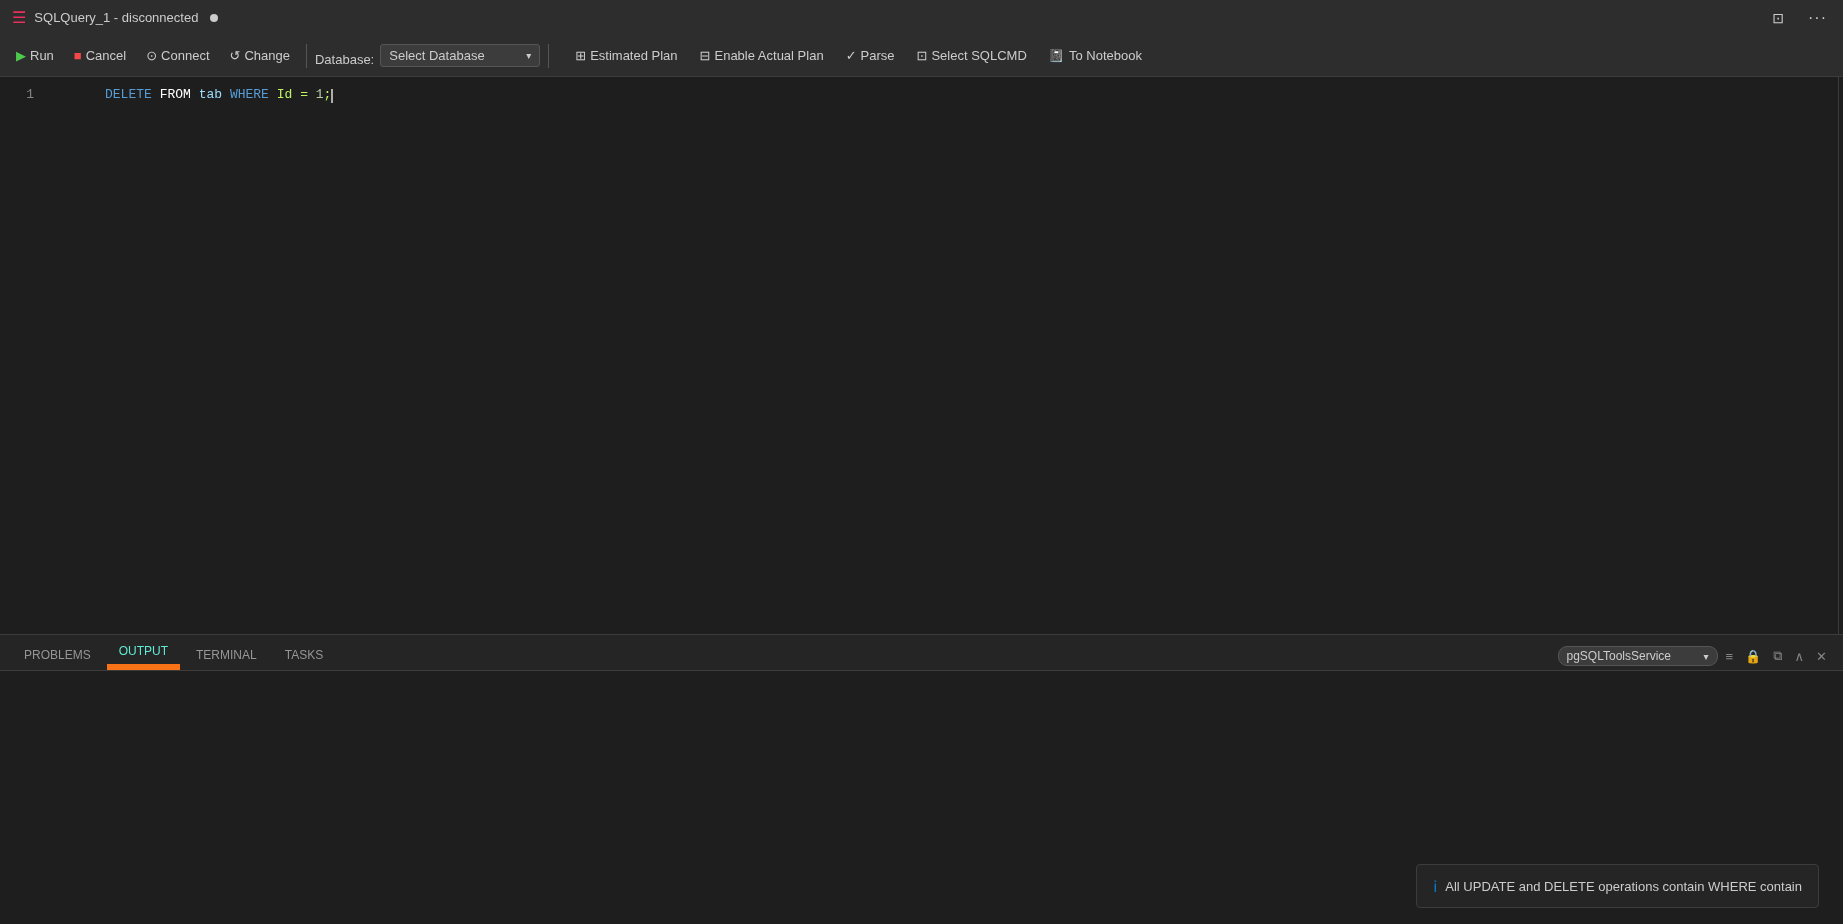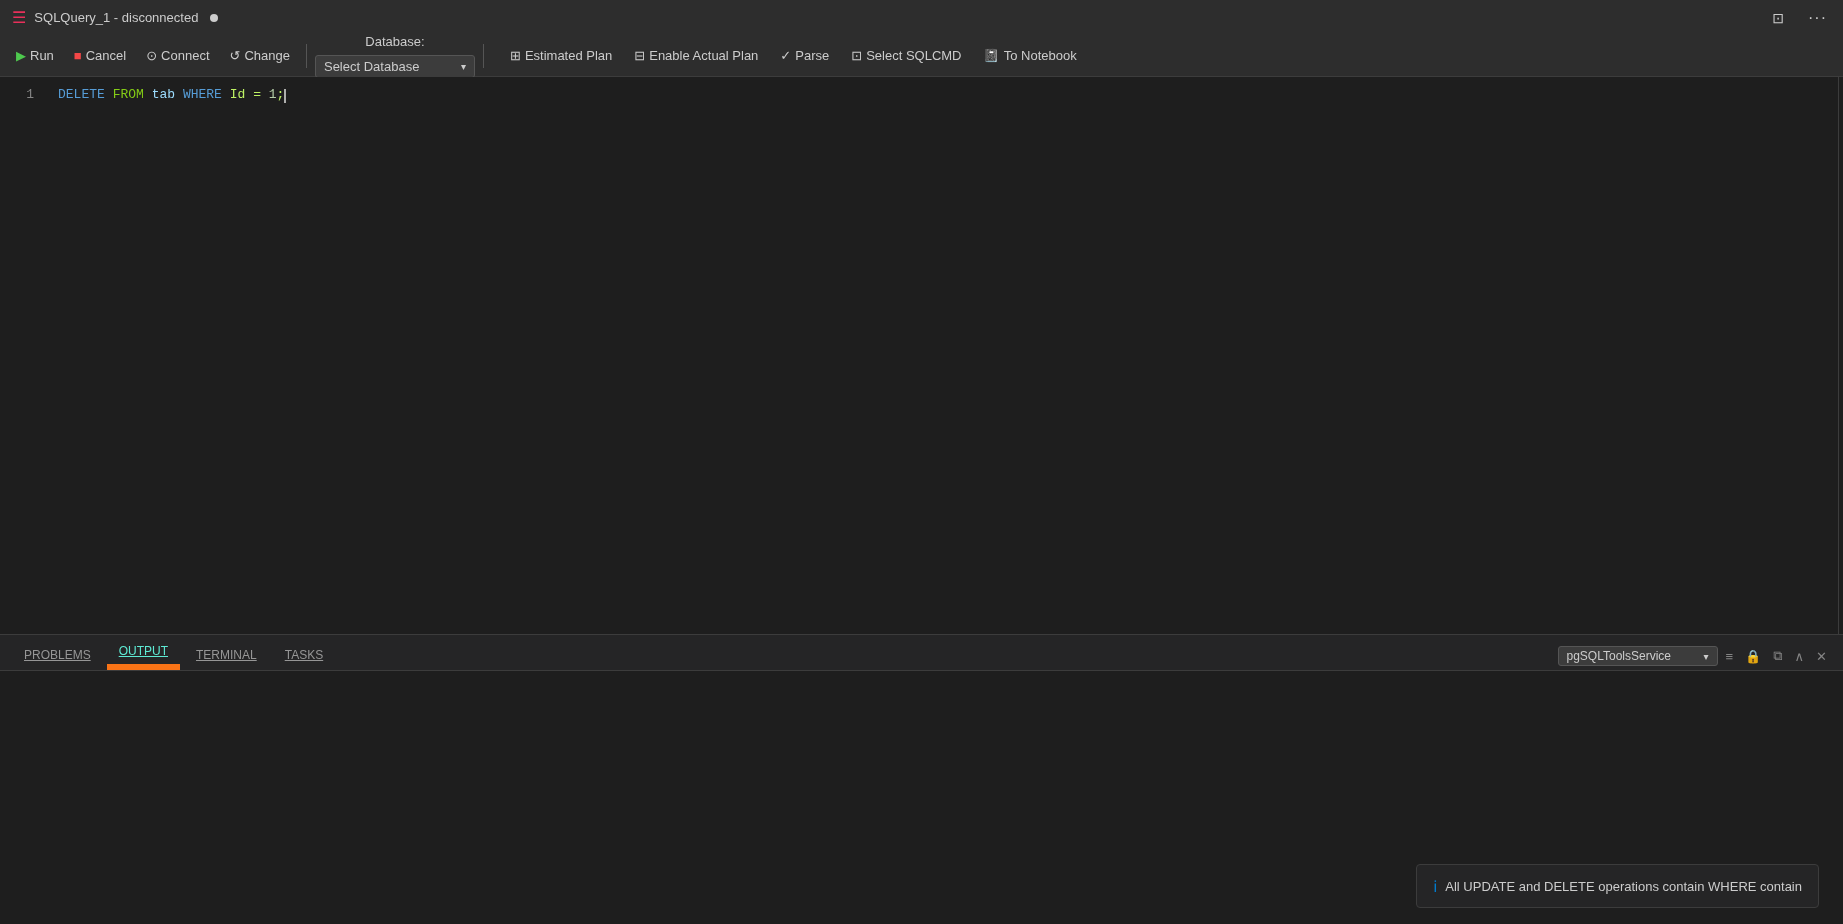--- a/index.html
+++ b/index.html
@@ -87,23 +87,22 @@
     .run-icon { color: #4ec94e; }
     .cancel-icon { color: #f44747; }
     .toolbar-separator {
       width: 1px;
       height: 24px;
       background: #555;
       margin: 0 4px;
     }
     .database-section {
       display: flex;
-      align-items: center;
+      align-items: flex-end;
       gap: 6px;
-      flex-direction: column;
     }
     .database-label {
       color: #cccccc;
       font-size: 13px;
     }
     .database-dropdown {
       background: #3c3c3c;
       border: 1px solid #555;
       color: #cccccc;
       padding: 3px 8px;
@@ -168,23 +167,24 @@
       font-family: 'Consolas', 'Courier New', monospace;
       font-size: 13px;
       line-height: 1.6;
       color: #d4d4d4;
     }
     .code-line {
       padding: 0 8px;
       height: 21px;
       display: flex;
       align-items: center;
+      margin-left: 47px;
     }
     .kw-delete { color: #569cd6; }
-    .kw-from { color: #84cc16; }
+    .kw-from { color: #ffffff; }
     .kw-where { color: #569cd6; }
     .code-table { color: #9cdcfe; }
     .code-text { color: #bef264; }
     .code-number { color: #b5cea8; }
     .cursor {
       display: inline-block;
       width: 2px;
       height: 14px;
       background: #aeafad;
       vertical-align: middle;
@@ -219,21 +219,20 @@
       gap: 4px;
       border-bottom: 1px solid #3c3c3c;
     }
     .panel-tab {
       padding: 6px 12px;
       cursor: pointer;
       font-size: 12px;
       color: #969696;
       border-bottom: 2px solid transparent;
       white-space: nowrap;
-      text-decoration: underline;
     }
     .panel-tab.active {
       color: #5eead4;
       border-bottom: 6px solid #f97316;
     }
     .panel-tab-actions {
       margin-left: auto;
       display: flex;
       align-items: center;
       gap: 4px;
@@ -245,21 +244,21 @@
       font-size: 13px;
       padding: 2px 4px;
       border-radius: 2px;
     }
     .panel-output-dropdown {
       display: flex;
       align-items: center;
       gap: 4px;
       background: #3c3c3c;
       border: 1px solid #555;
-      border-radius: 3px;
+      border-radius: 9px;
       padding: 2px 8px;
       cursor: pointer;
       color: #cccccc;
       font-size: 12px;
       min-width: 160px;
     }
     .panel-content {
       flex: 1;
       background: #1e1e1e;
       position: relative;

